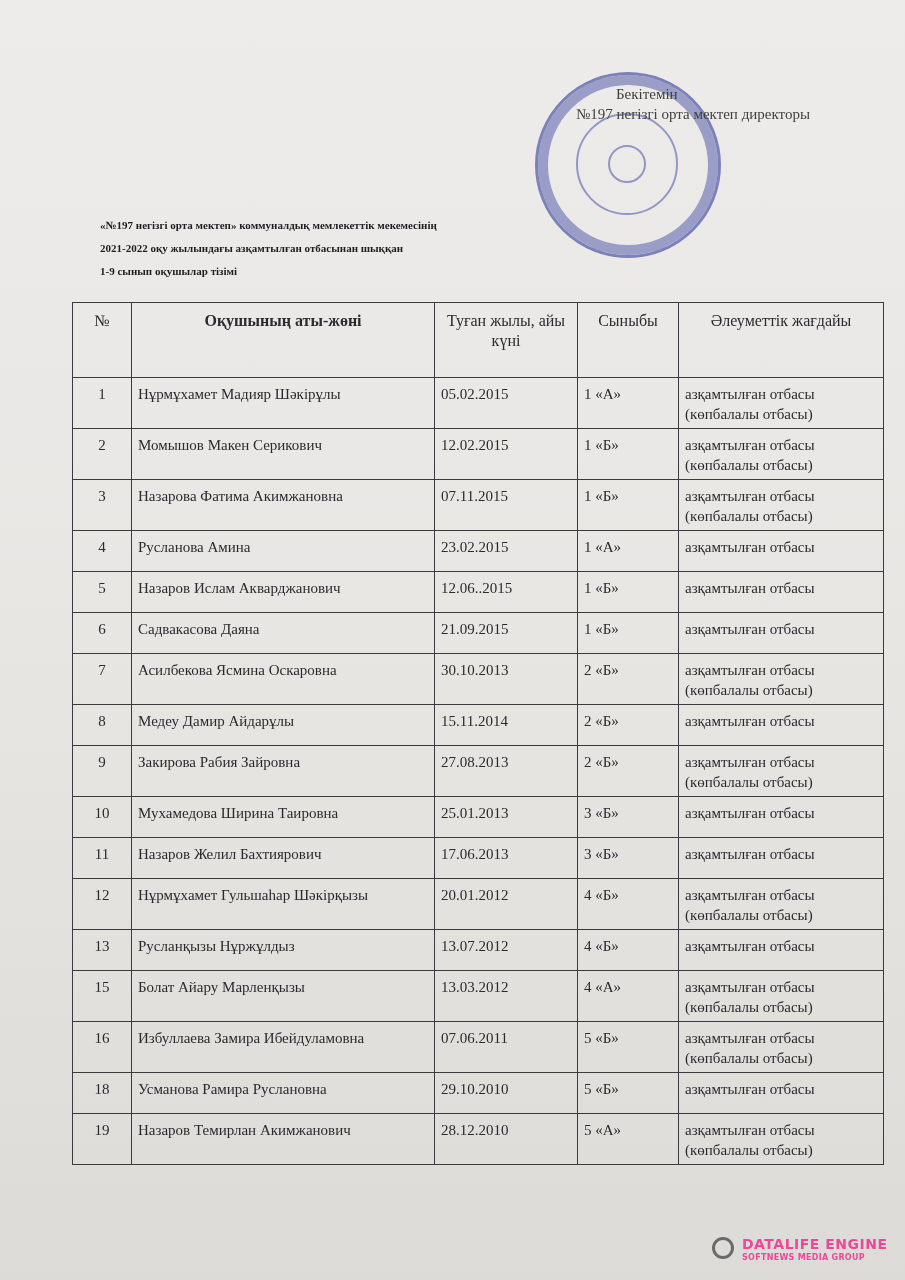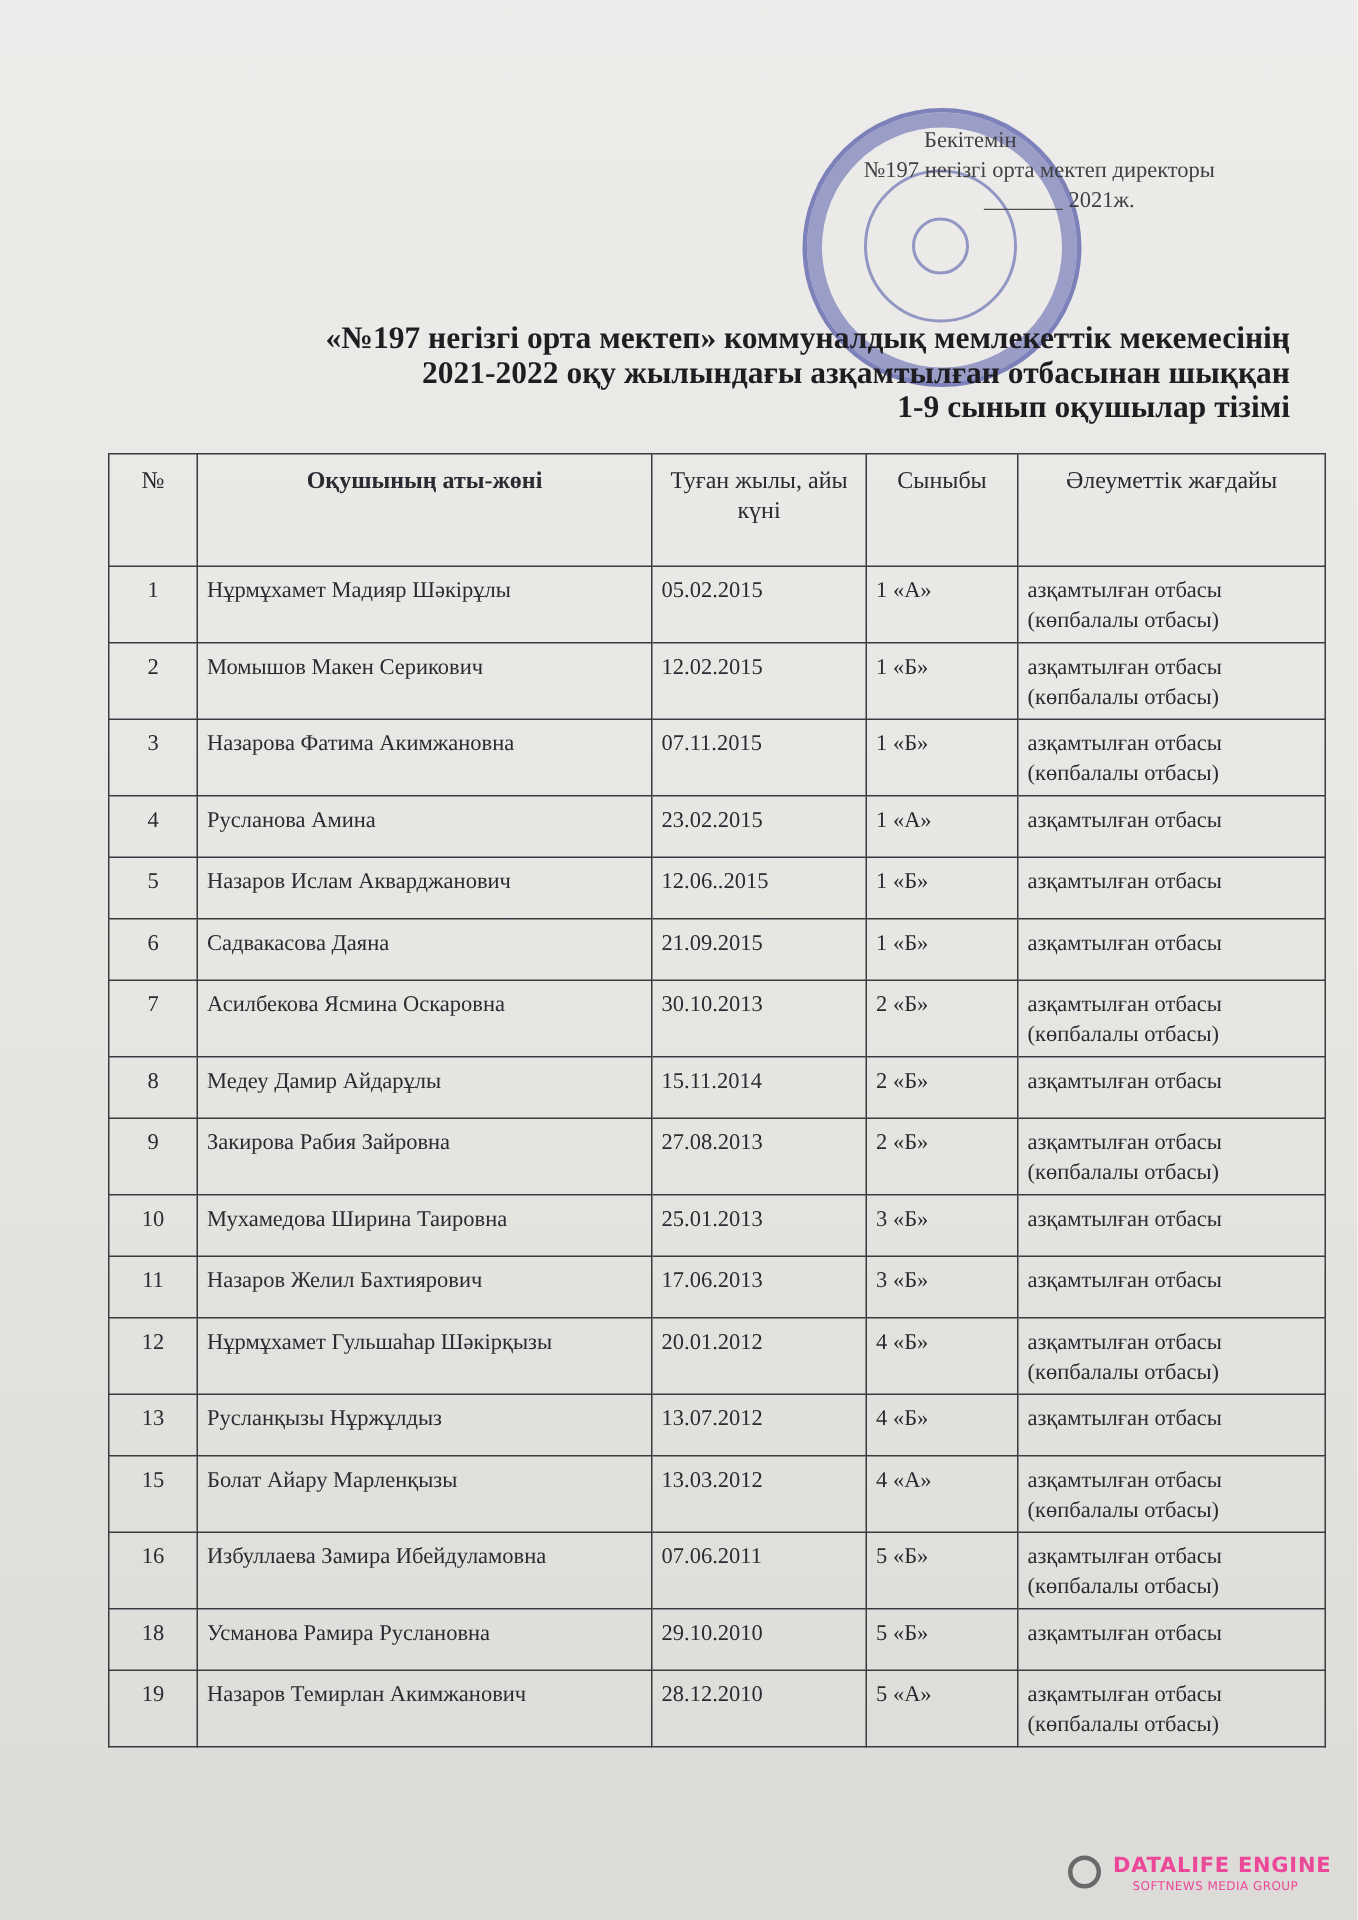--- a/index.html
+++ b/index.html
@@ -25,21 +25,21 @@
   .stamp .inner {
     position: absolute; left: 38px; top: 38px; width: 98px; height: 98px;
     border-radius: 50%; border: 2px solid rgba(60,70,160,0.6);
   }
   .stamp .core {
     position: absolute; left: 70px; top: 70px; width: 34px; height: 34px;
     border-radius: 50%; border: 2px solid rgba(60,70,160,0.6);
   }
   .title {
     position: absolute; left: 100px; top: 214px; width: 760px;
-    text-align: right; font-weight: bold; font-size: 21px; line-height: 23px;
+    text-align: left; font-weight: bold; font-size: 11px; line-height: 23px;
   }
   table {
     position: absolute; left: 72px; top: 302px; width: 812px;
     border-collapse: collapse; font-size: 15px; color: #2a2a30;
   }
   td, th { border: 1px solid #3a3a40; vertical-align: top; padding: 6px 6px 4px 6px; line-height: 20px; }
   th { font-weight: normal; font-size: 16px; text-align: center; height: 62px; padding-top: 8px; }
   th.c-name { font-weight: bold; }
   td.c-no { text-align: center; width: 46px; }
   td.c-name { width: 290px; }
@@ -48,34 +48,33 @@
   tr.row td { height: 30px; }
   .watermark {
     position: absolute; left: 712px; top: 1235px; width: 180px; height: 30px;
     color: #ec4899; font-family: "DejaVu Sans", sans-serif;
   }
   .wm-icon {
     position: absolute; left: 0; top: 2px; width: 22px; height: 22px;
     border-radius: 50%; border: 3px solid #6a6a6a; box-sizing: border-box;
   }
   .wm-title { position: absolute; left: 30px; top: 1px; font-size: 14px; font-weight: bold; letter-spacing: 0.5px; }
-  .wm-sub { position: absolute; left: 43px; top: 18px; font-size: 8px; letter-spacing: 0.3px; }
+  .wm-sub { position: absolute; left: 30px; top: 18px; font-size: 8px; letter-spacing: 0.3px; font-weight: bold; }
 </style>
 </head>
 <body>
 
 <div class="stamp">
   <div class="inner"></div>
   <div class="core"></div>
 </div>
 
 <div class="approval">
   <div class="l0">Бекітемін</div>
   <div class="l1">№197 негізгі орта мектеп директоры</div>
-  <div class="l3">_______ 2021ж.</div>
 </div>
 
 <div class="title">
   <div>«№197 негізгі орта мектеп» коммуналдық мемлекеттік мекемесінің</div>
   <div>2021-2022 оқу жылындағы азқамтылған отбасынан шыққан</div>
   <div>1-9 сынып оқушылар тізімі</div>
 </div>
 
 <table>
   <thead>

